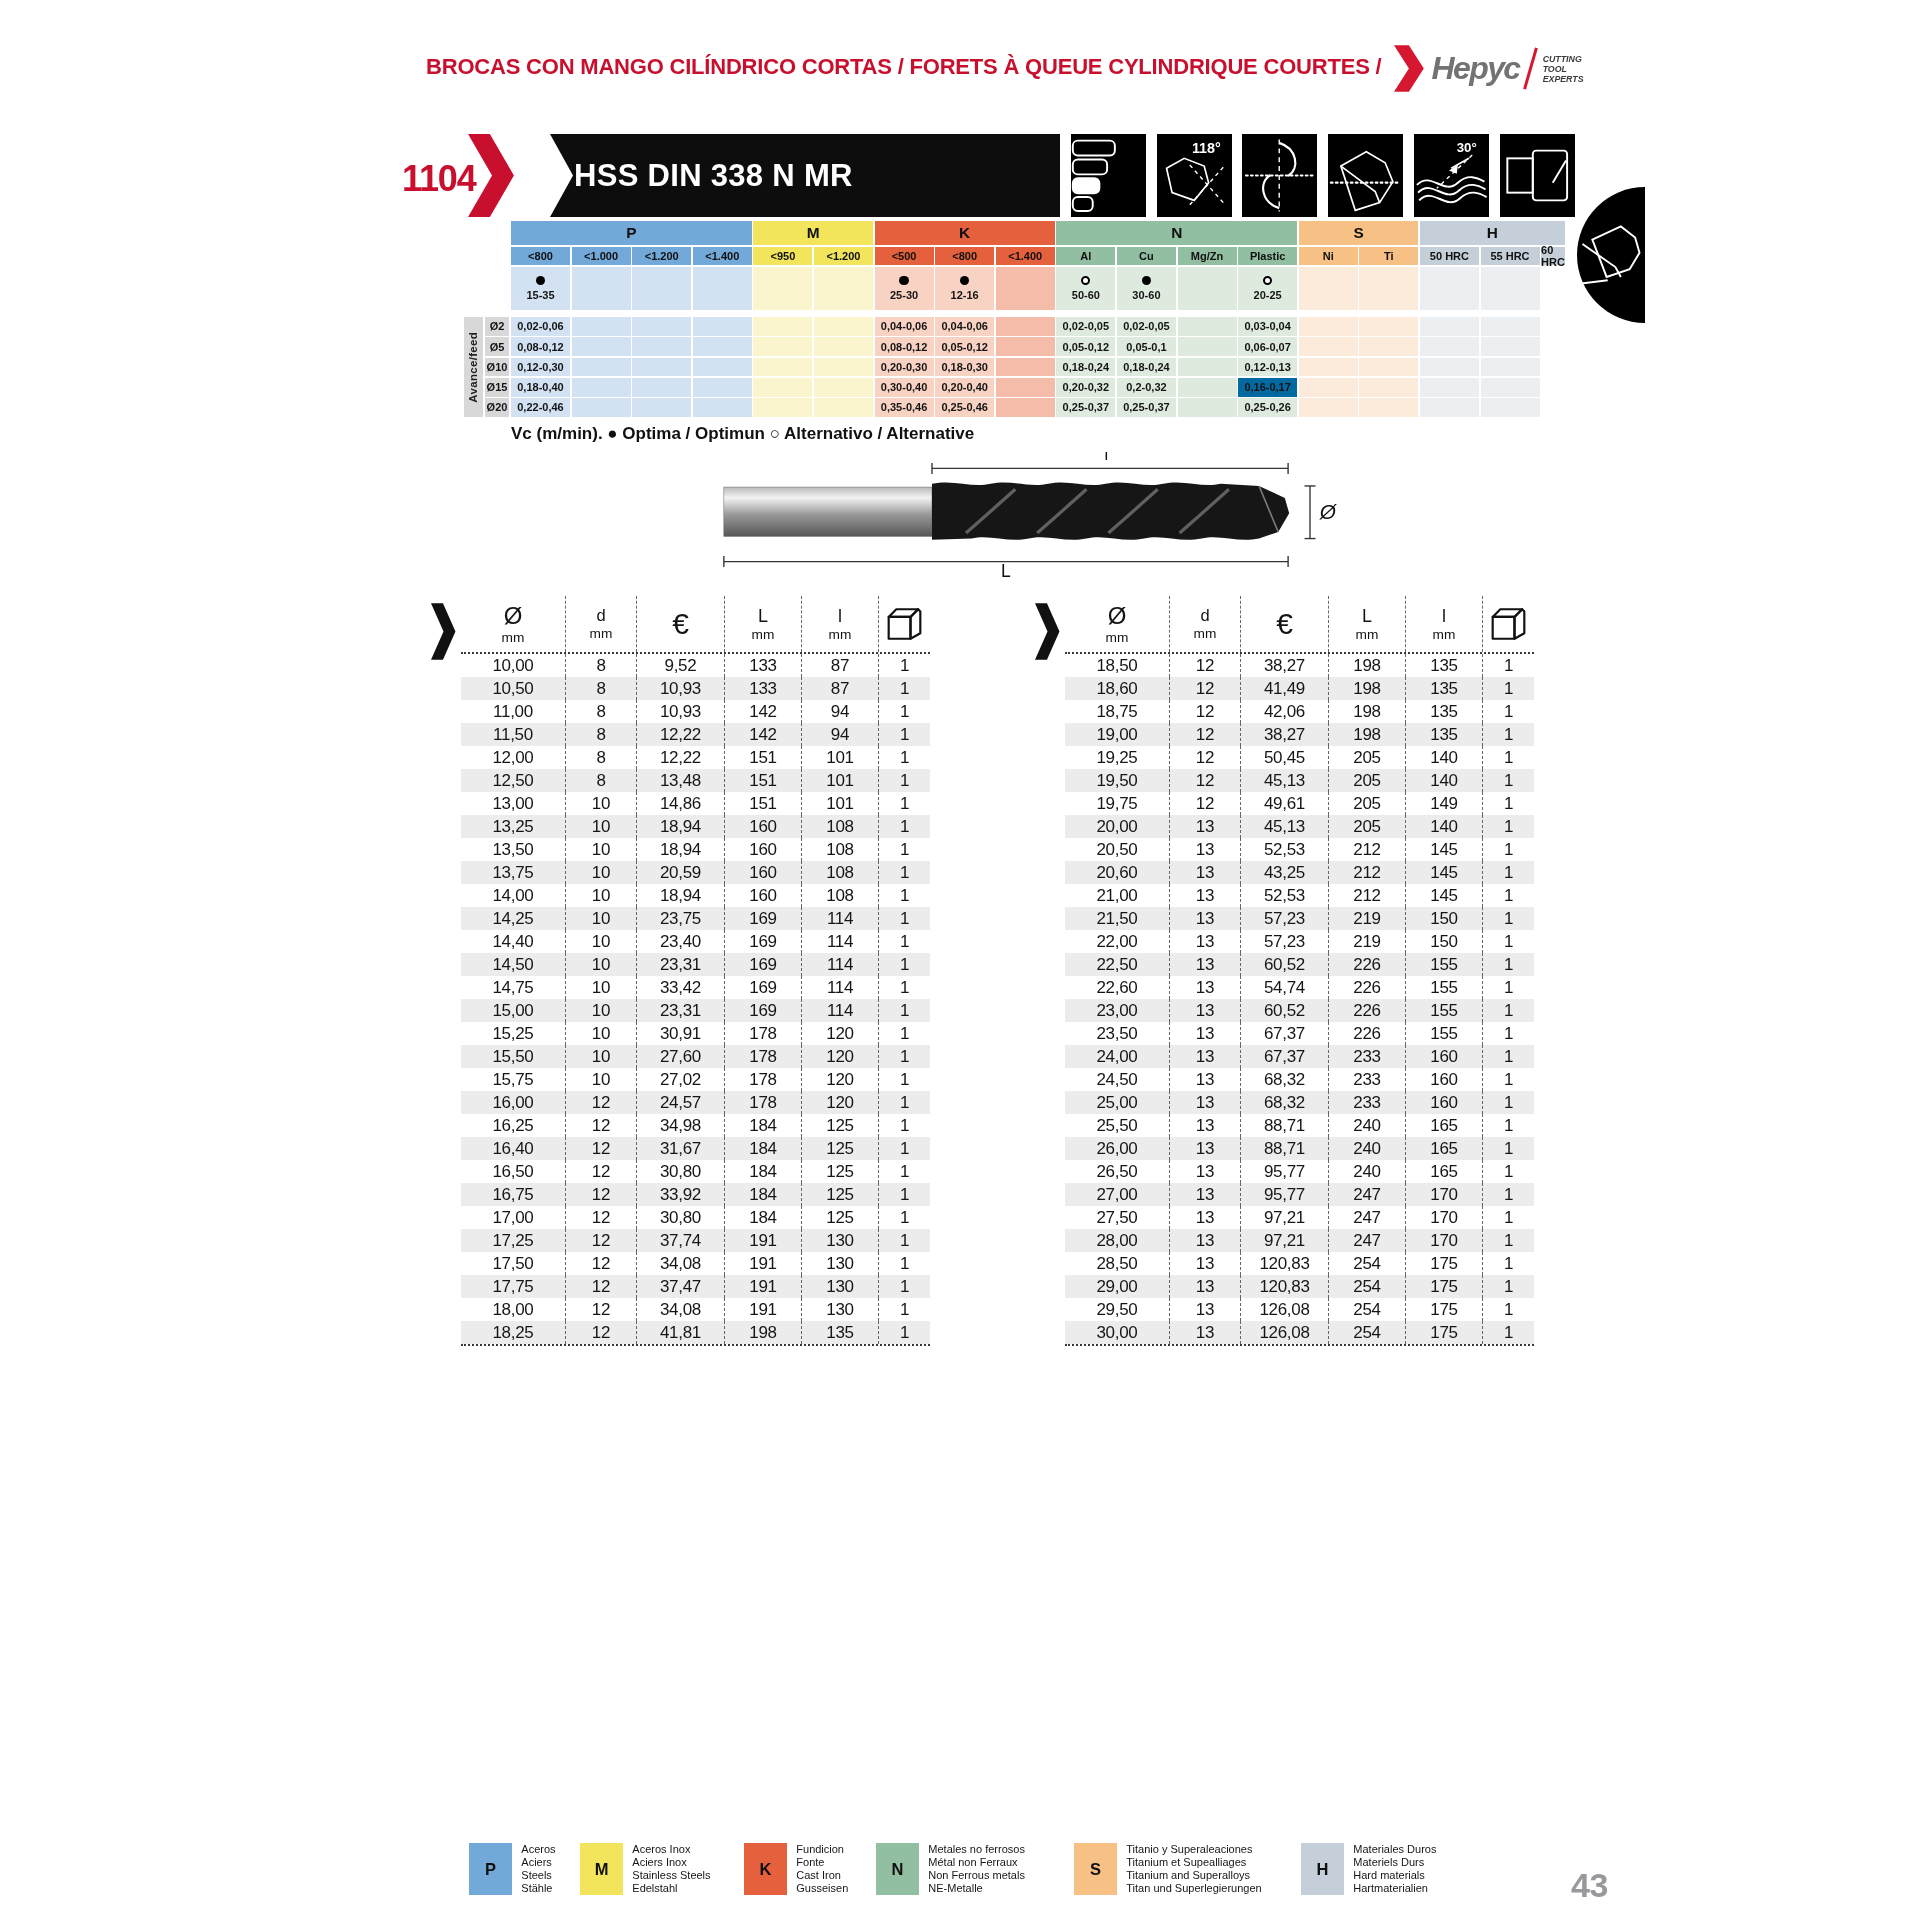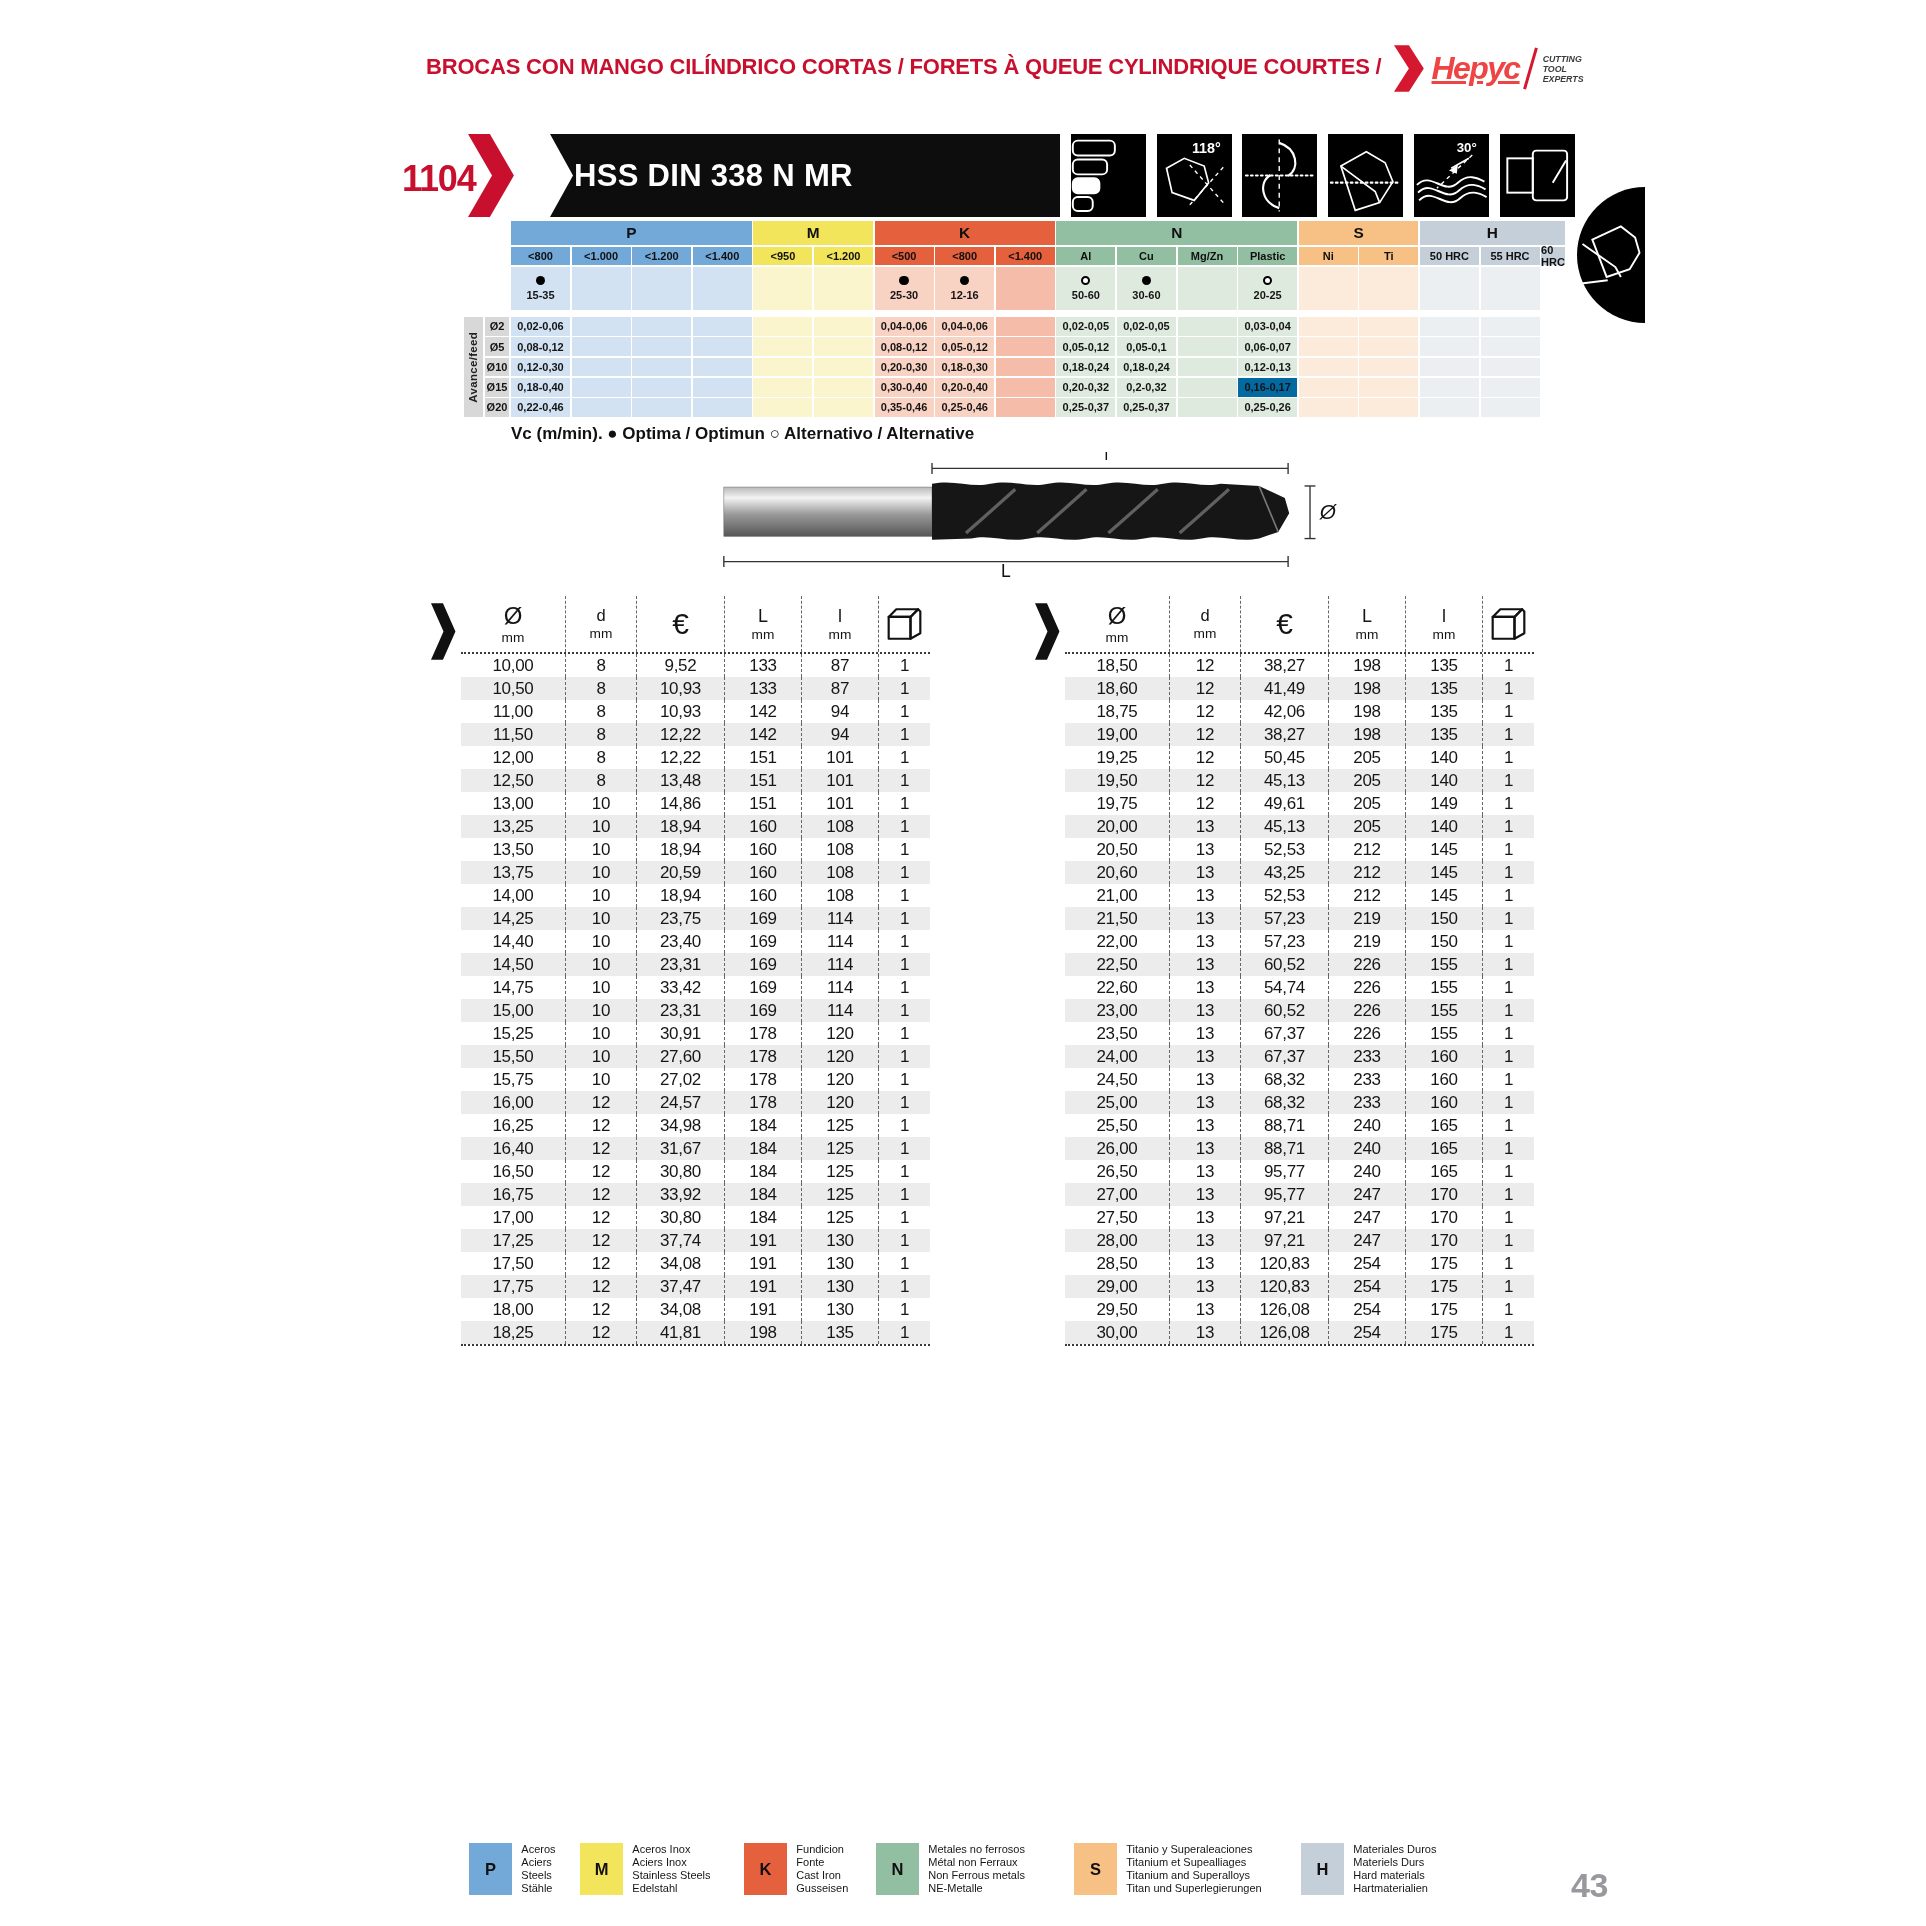--- a/index.html
+++ b/index.html
@@ -3,21 +3,21 @@
 <meta charset="utf-8">
 <style>
   html,body{margin:0;padding:0;background:#fff;}
   #page{position:relative;width:1926px;height:1926px;background:#ffffff;overflow:hidden;
         font-family:"Liberation Sans","DejaVu Sans",sans-serif;color:#141414;}
 
   
   #title{position:absolute;left:426px;top:54px;font-size:22px;line-height:26px;font-weight:700;
          color:#c8102e;letter-spacing:-0.2px;}
   #logo{position:absolute;left:1394px;top:43px;display:flex;align-items:center;gap:5.5px;}
-  #logo .brand{font-size:32px;font-weight:800;font-style:italic;letter-spacing:-1.6px;color:#ef4444;text-decoration:underline;}
+  #logo .brand{font-size:32px;font-weight:800;font-style:italic;letter-spacing:-1.6px;color:#737373;}
   #logo .slash{width:3.3px;height:43px;background:#d5172f;transform:rotate(16deg);margin:0 4.4px;}
   #logo .tag{display:flex;flex-direction:column;justify-content:center;}
   #logo .tag span{font-size:8.8px;line-height:10px;font-weight:700;font-style:italic;color:#3c3c3c;}
 
   
   #code{position:absolute;left:402px;top:158px;font-size:36px;font-weight:800;color:#c8102e;letter-spacing:-1.1px;}
   #chev{position:absolute;left:468px;top:134px;}
   #banner{position:absolute;left:502px;top:134px;width:1036px;height:83px;background:#0d0d0d;
           clip-path:polygon(48px 0,100% 0,100% 100%,48px 100%,71px 50%);}
   #banner .name{position:absolute;left:72px;top:0;height:83px;line-height:83px;

